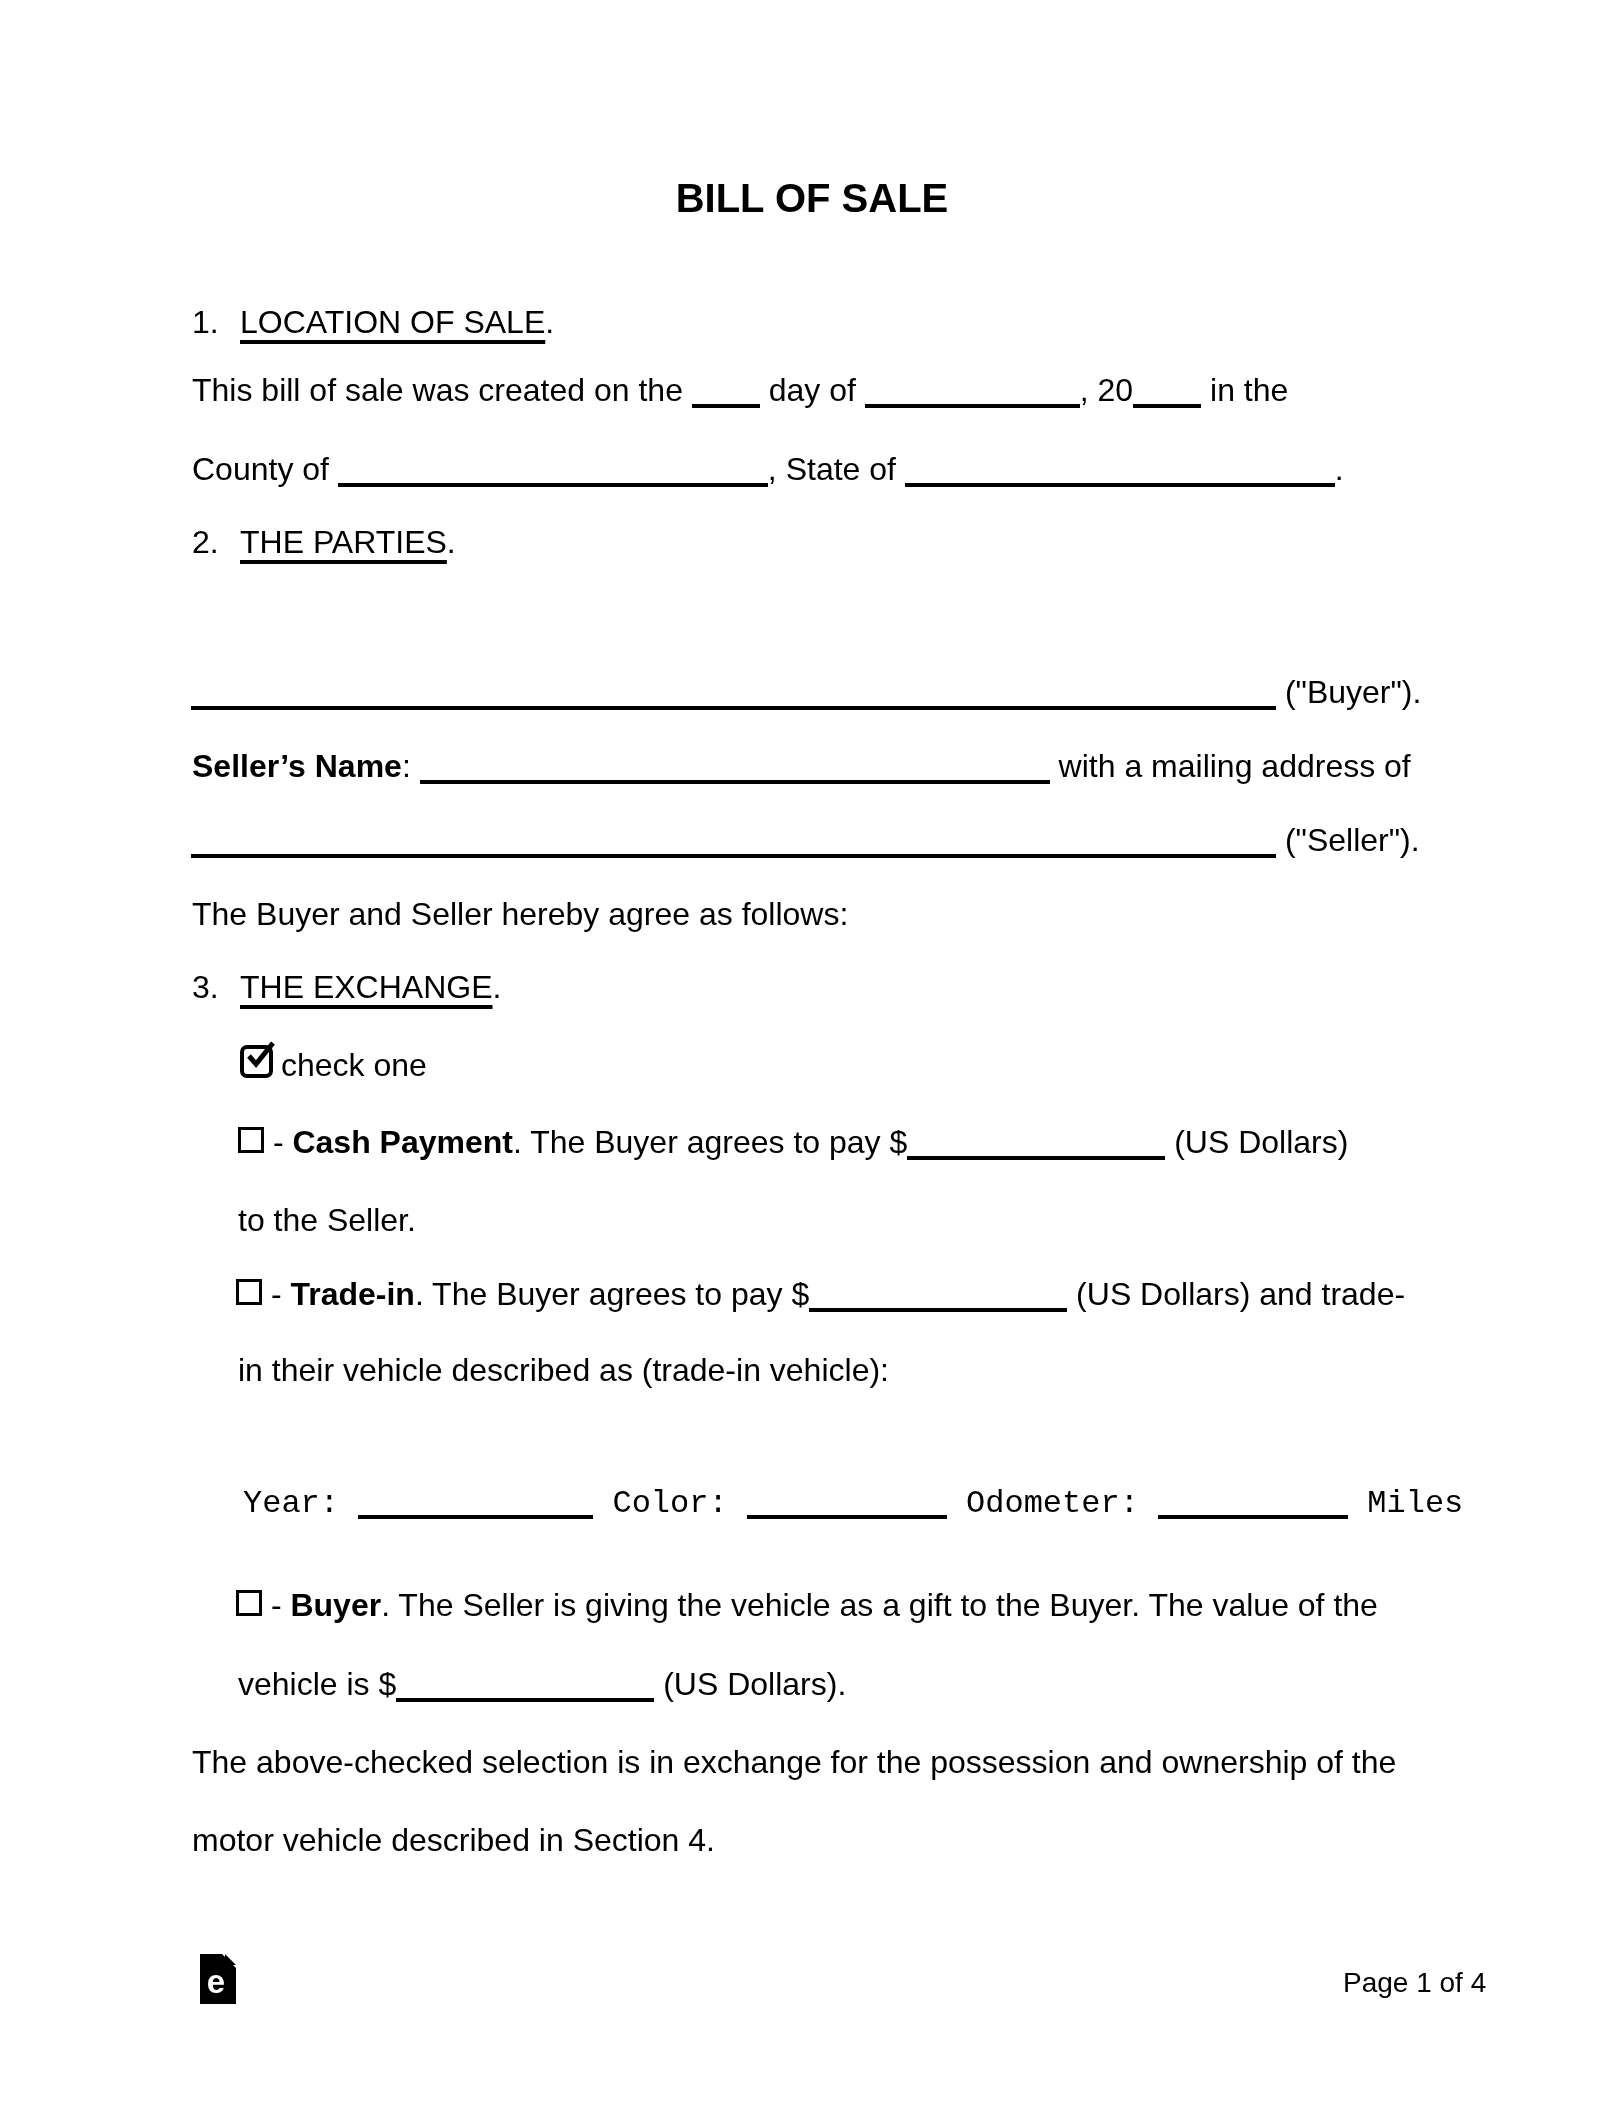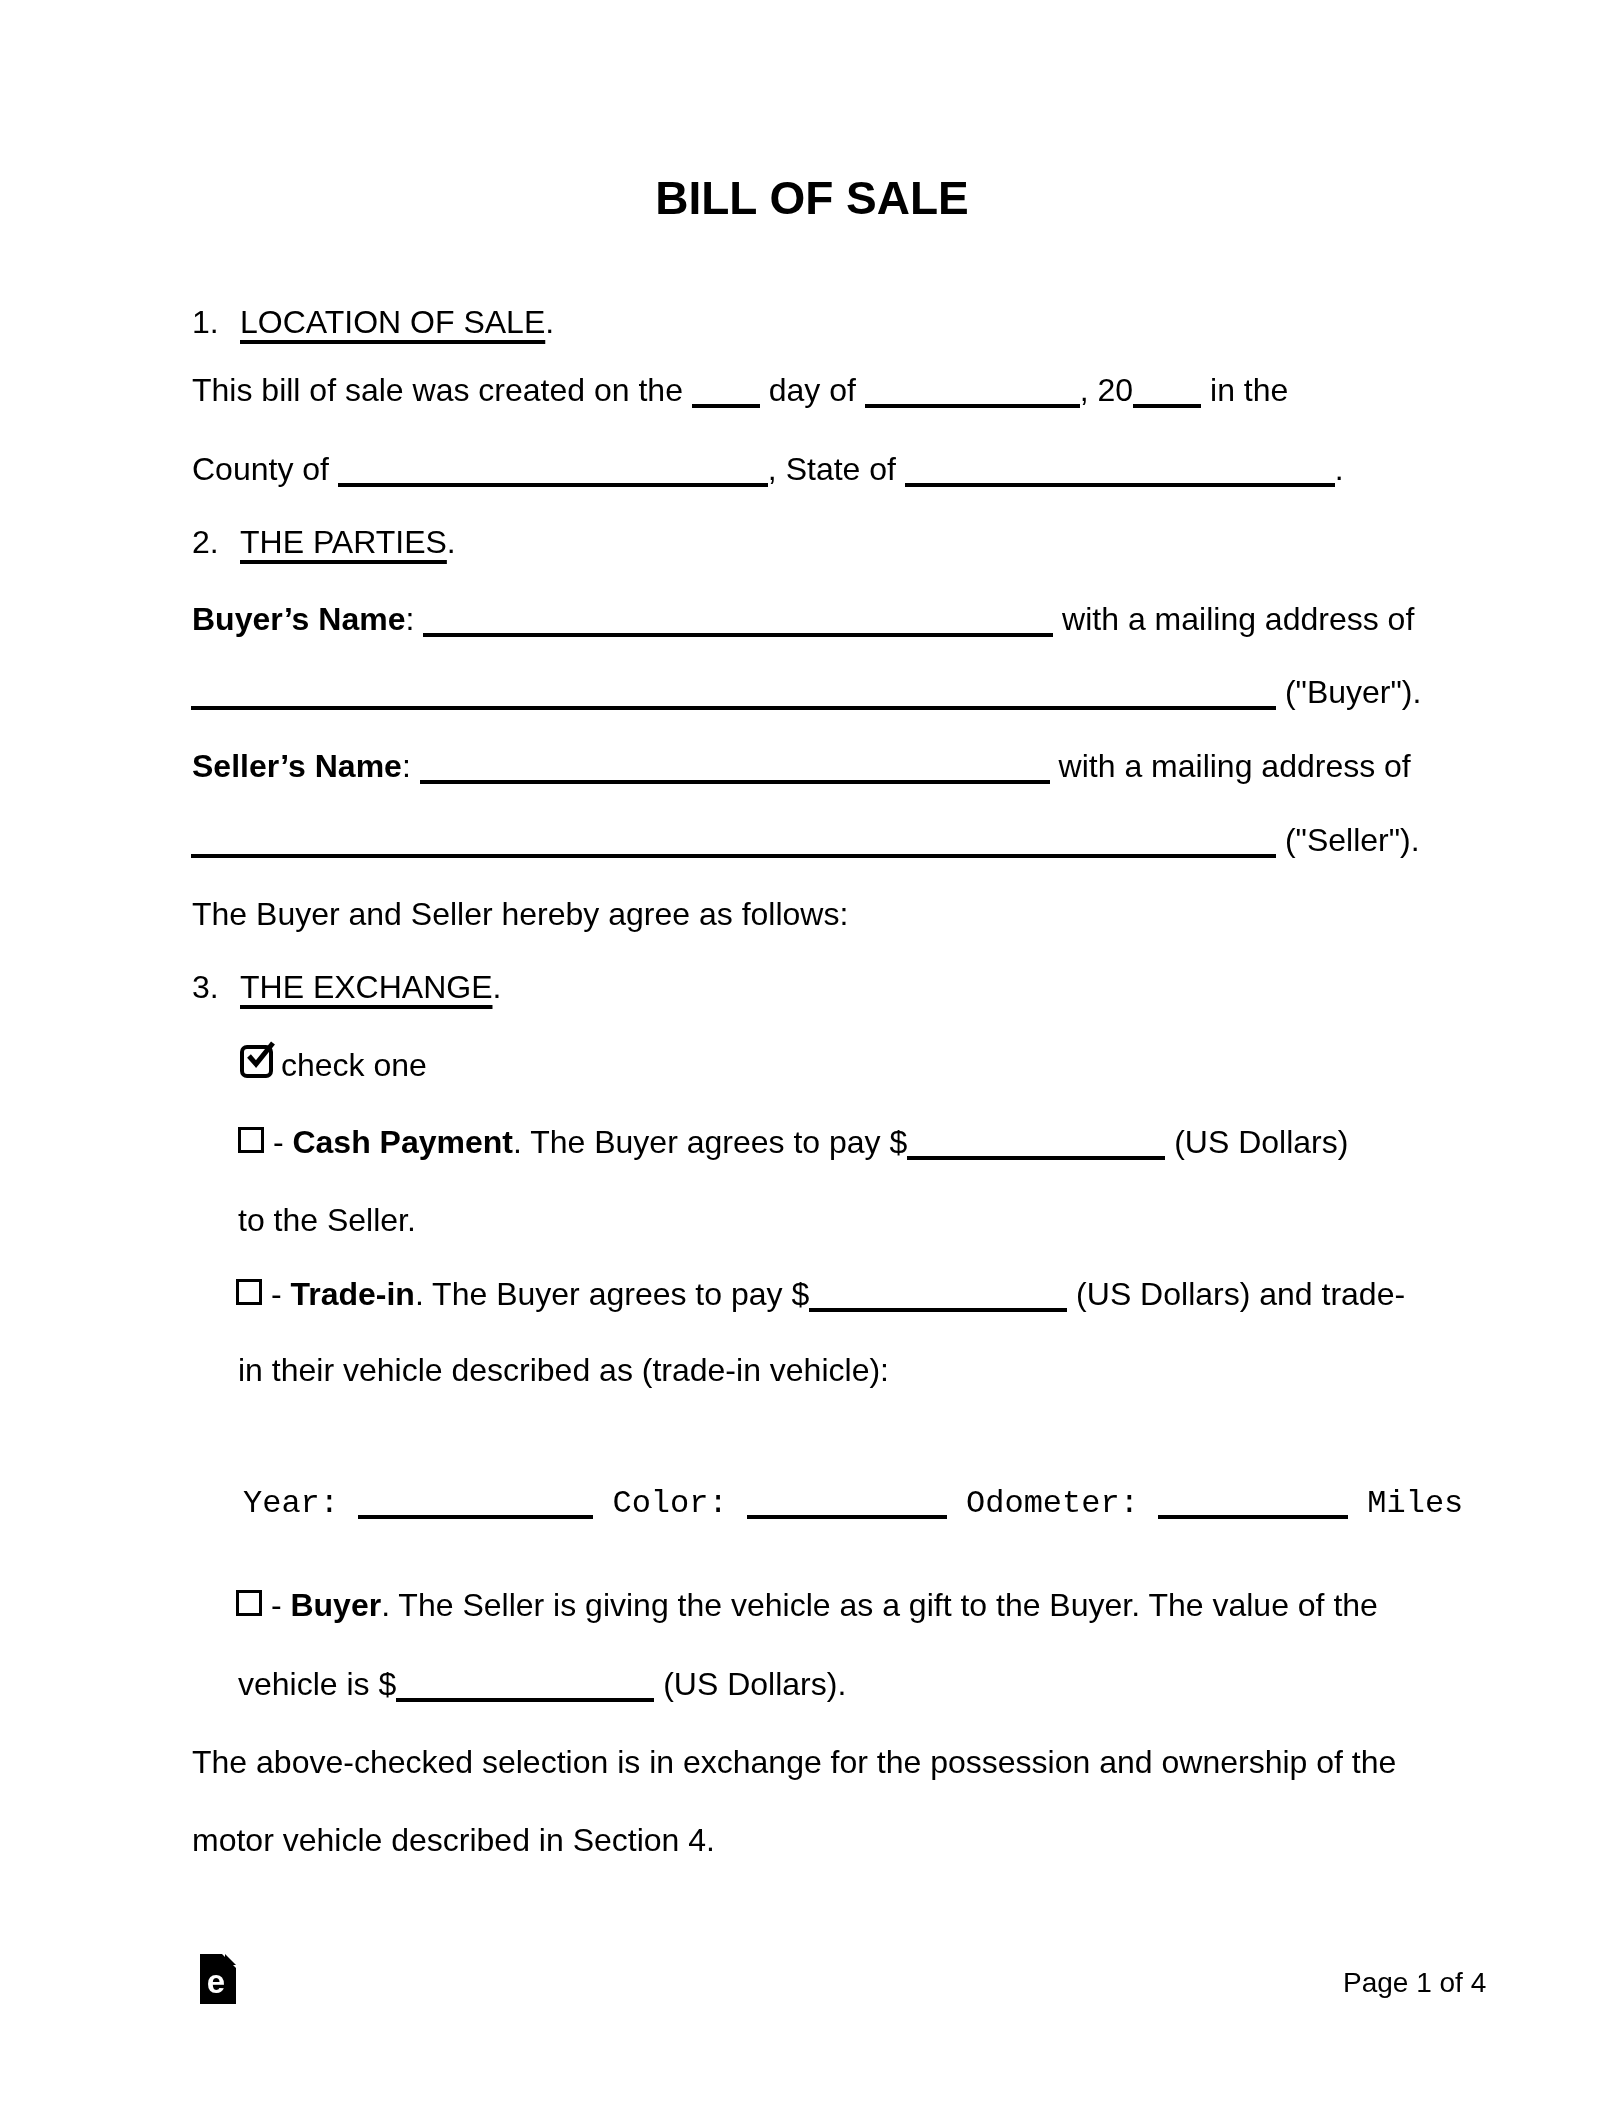--- a/index.html
+++ b/index.html
@@ -11,21 +11,21 @@
     color: #000000;
     font-family: "Liberation Sans", sans-serif;
     overflow: hidden;
   }
   .doc-title {
     position: absolute;
     top: 168px;
     left: 0;
     width: 100%;
     text-align: center;
-    font-size: 46px;
+    font-size: 40px;
     line-height: 60px;
     font-weight: bold;
     white-space: nowrap;
   }
   .ln {
     position: absolute;
     font-size: 32px;
     line-height: 44px;
     white-space: nowrap;
   }
@@ -88,23 +88,20 @@
   </div>
 
   <div class="ln" style="top:447px; left:192px;">
     <span>County of </span><span class="blank" style="width:430px;"></span><span>, State of </span><span class="blank" style="width:430px;"></span><span>.</span>
   </div>
 
   <div class="ln" style="top:520px; left:192px;">
     <span class="sec-num">2.</span><span class="sec-head">THE PARTIES</span><span>.</span>
   </div>
 
-  <div class="ln" style="top:597px; left:192px;">
-    <span class="b">Buyer’s Name</span><span>: </span><span class="blank" style="width:630px;"></span><span> with a mailing address of</span>
-  </div>
 
   <div class="ln" style="top:670px; left:191px;">
     <span class="blank" style="width:1085px;"></span><span> ("Buyer").</span>
   </div>
 
   <div class="ln" style="top:744px; left:192px;">
     <span class="b">Seller’s Name</span><span>: </span><span class="blank" style="width:630px;"></span><span> with a mailing address of</span>
   </div>
 
   <div class="ln" style="top:818px; left:191px;">

